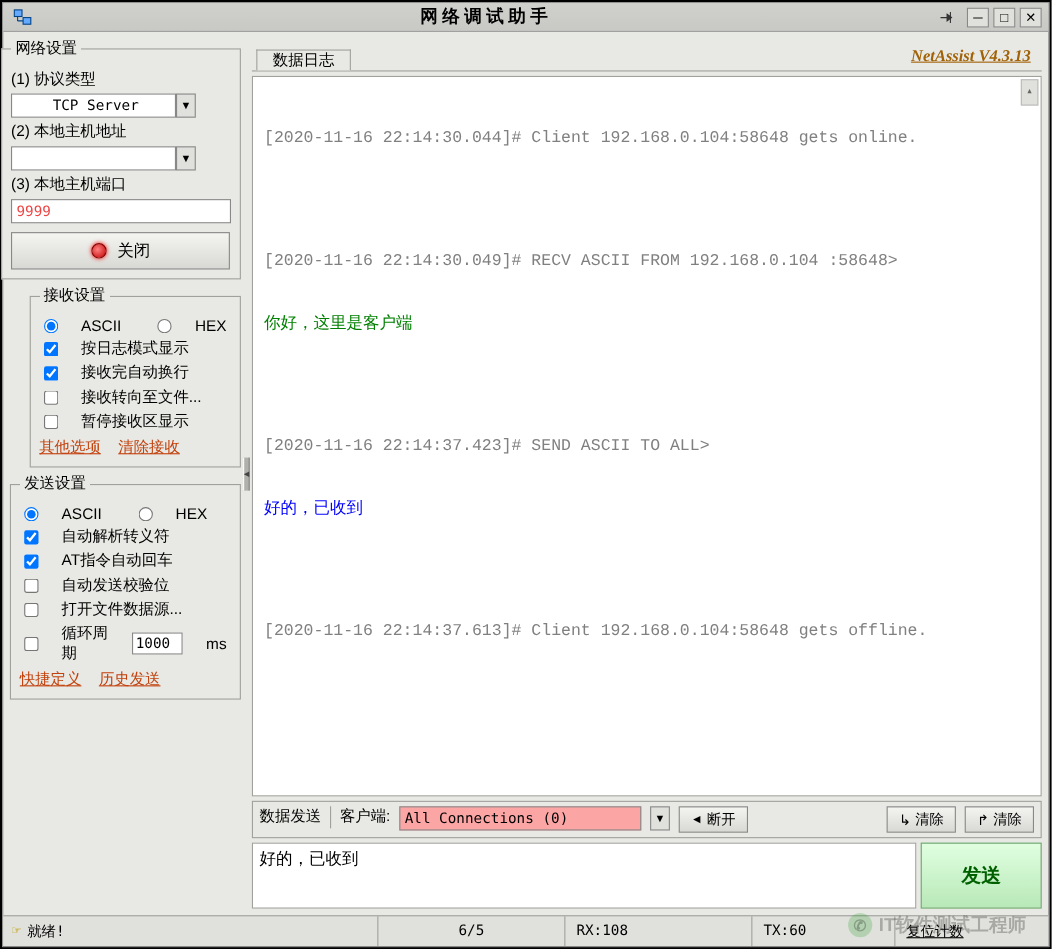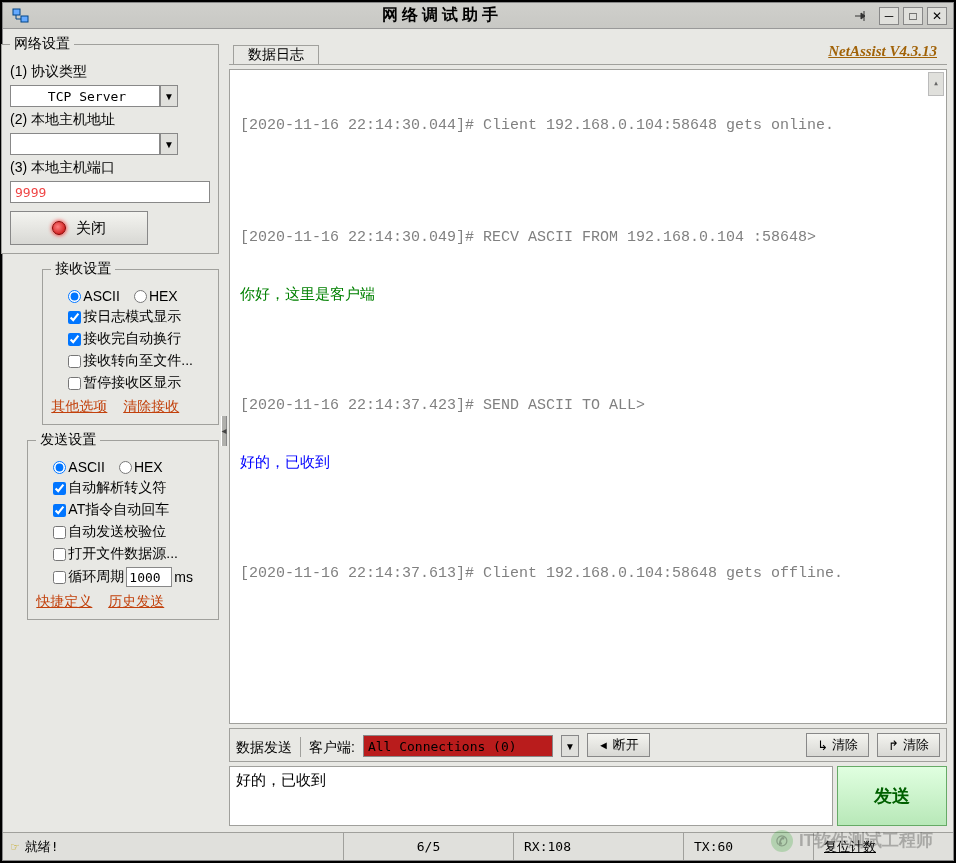--- a/index.html
+++ b/index.html
@@ -11,40 +11,40 @@
 .titlebar-btns { display: flex; gap: 4px; margin-right: 6px; }
 .tb-btn { width: 20px; height: 18px; border: 1px solid #888; background: #e0e0dc; display:flex; align-items:center; justify-content:center; font-size:12px; cursor:pointer; }
 .pin { width:22px; height:18px; display:flex; align-items:center; justify-content:center; margin-right:8px; }
 .body { flex:1; display:flex; padding: 6px; gap: 0; min-height:0; }
 .sidebar { width: 210px; display:flex; flex-direction:column; gap:6px;align-items:flex-end; }
 fieldset { border: 1px solid #a0a09c; padding: 6px 8px 8px 8px; background:#e8e8e4; }
 legend { padding: 0 4px; font-size:14px; }
 .row { margin: 4px 0; }
 select, input[type=text].field { width: 150px; height: 22px; border:1px solid #888; background:#fff; font-family: monospace; padding-left:4px; font-size:13px; }
 .dd-btn { width:18px; height:22px; border:1px solid #888; background:#e0e0dc; display:inline-flex; align-items:center; justify-content:center; font-size:10px; vertical-align:top; cursor:pointer;}
-.big-btn { width: 138px; height: 34px; border:1px solid #888; background: linear-gradient(#f4f4f0,#d8d8d4); display:flex; align-items:center; justify-content:center; gap:10px; cursor:pointer; margin-top:8px; font-size:15px;}
+.big-btn { width: 199px; height: 34px; border:1px solid #888; background: linear-gradient(#f4f4f0,#d8d8d4); display:flex; align-items:center; justify-content:center; gap:10px; cursor:pointer; margin-top:8px; font-size:15px;}
 .red-dot { width:14px; height:14px; border-radius:50%; background: radial-gradient(circle at 40% 40%, #ff8080, #c00000); border:1px solid #800; box-shadow: 0 0 4px #f00;}
-.radio-row, .check-row { margin: 4px 17px; display:flex; align-items:center; gap:2px; font-size:14px; }
+.radio-row, .check-row { margin: 4px 4px; display:flex; align-items:center; gap:21px; font-size:14px; }
 .radio-row label, .check-row label { cursor:pointer; }
 .links { margin-top:6px; }
 .links a { color: #c2410c; text-decoration: underline; margin-right: 12px; font-size:14px; cursor:pointer;}
 .cycle-input { width:46px; height:20px; border:1px solid #888; font-family:monospace; font-size:13px; padding-left:2px;}
 .divider { width:10px; display:flex; align-items:center; justify-content:center; cursor:col-resize; }
 .divider-grip { width:6px; height:30px; background:#b0b0ac; border-left:1px solid #fff; border-right:1px solid #888; display:flex; align-items:center; justify-content:center; color:#444; font-size:10px;}
 .main { flex:1; display:flex; flex-direction:column; min-width:0;}
 .tabs-row { height:30px; display:flex; align-items:flex-end; border-bottom:1px solid #a0a09c; padding-left:4px;}
 .tab { padding:0 14px; border:1px solid #a0a09c; border-bottom:none; background:#e8e8e4; font-size:14px; margin-right:4px; cursor:pointer;}
 .version { margin-left:auto; margin-right:10px; color:#a16207; font-family: Liberation Serif, serif; font-weight:bold; font-size:15px; text-decoration:underline; padding-bottom:4px; font-style:italic;}
 .log-area { flex:1; background:#fff; border:1px solid #a0a09c; margin-top:4px; padding:12px 10px; font-family: "Courier New", monospace; font-size:15px; overflow-y:auto; position:relative; line-height:1.6;}
 .log-line { color:#808080; white-space:pre-wrap;margin-top:32px;}
 .log-line.green { color:#008000; font-family:"SimSun"; }
 .log-line.blue { color:#0000ff; font-family:"SimSun"; }
-.send-bar { display:flex; align-items:flex-end; gap:8px; padding:4px 6px; border:1px solid #a0a09c; margin-top:4px; background:#e8e8e4; height:34px;}
+.send-bar { display:flex; align-items:flex-start; gap:8px; padding:4px 6px; border:1px solid #a0a09c; margin-top:4px; background:#e8e8e4; height:34px;}
 .send-bar .lbl { font-size:14px; }
-.conn-select { width:190px; height:22px; border:1px solid #888; background:#b91c1c; font-family:monospace; font-size:13px; padding-left:4px;}
+.conn-select { width:220px; height:22px; border:1px solid #888; background:#fca5a5; font-family:monospace; font-size:13px; padding-left:4px;}
 .small-btn { height:24px; padding:0 10px; border:1px solid #888; background:linear-gradient(#f4f4f0,#d8d8d4); cursor:pointer; font-size:13px; display:inline-flex; align-items:center; gap:4px;}
 .arrow { font-size:11px; }
 .send-row { display:flex; margin-top:4px; height:60px; gap:4px;}
 .send-text { flex:1; border:1px solid #a0a09c; background:#fff; padding:4px 6px; font-size:15px; font-family:"SimSun"; resize:none;}
 .send-btn { width:110px; border:1px solid #6a6; background:linear-gradient(#e0ffe0,#b8e8b8); color:#006000; font-size:18px; font-weight:bold; cursor:pointer;}
 .statusbar { height:28px; border-top:1px solid #a0a09c; display:flex; align-items:center; background:#e0e0dc; font-size:13px; }
 .status-cell { border-left:1px solid #a0a09c; padding:0 10px; height:100%; display:flex; align-items:center; font-family:monospace;}
 .status-cell.first { border-left:none; padding-left:8px; flex:0 0 340px;}
 .hand { color:#c0a000; margin-right:6px;}
 .watermark { position:absolute; right:20px; bottom:8px; font-size:17px; color:rgba(0,0,0,0.25); font-weight:bold; display:flex; align-items:center; gap:6px; pointer-events:none;}

